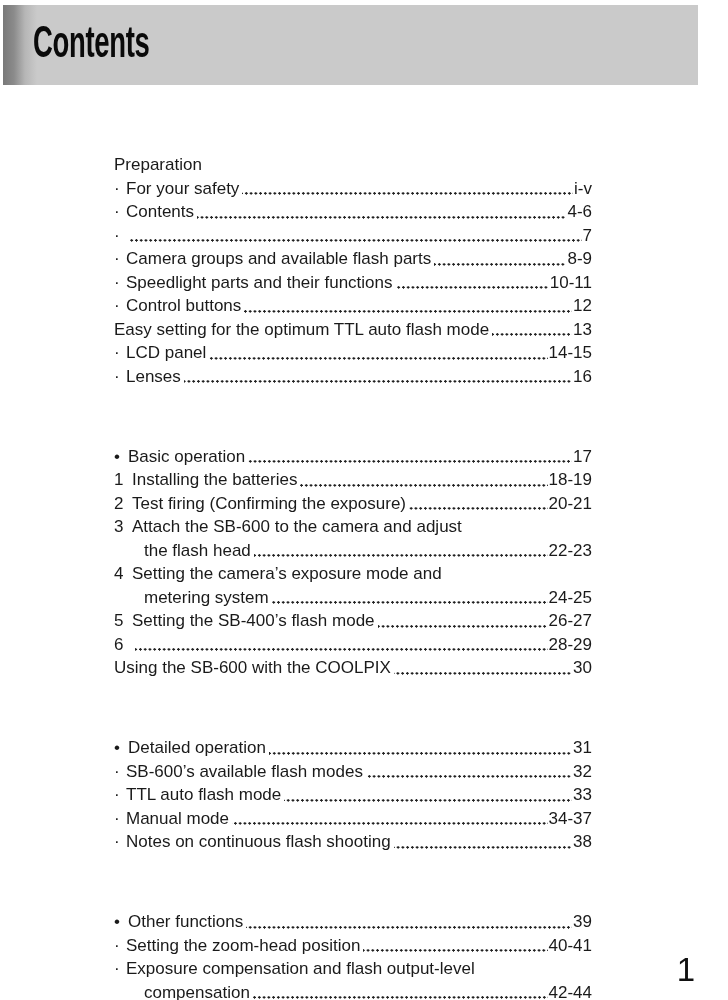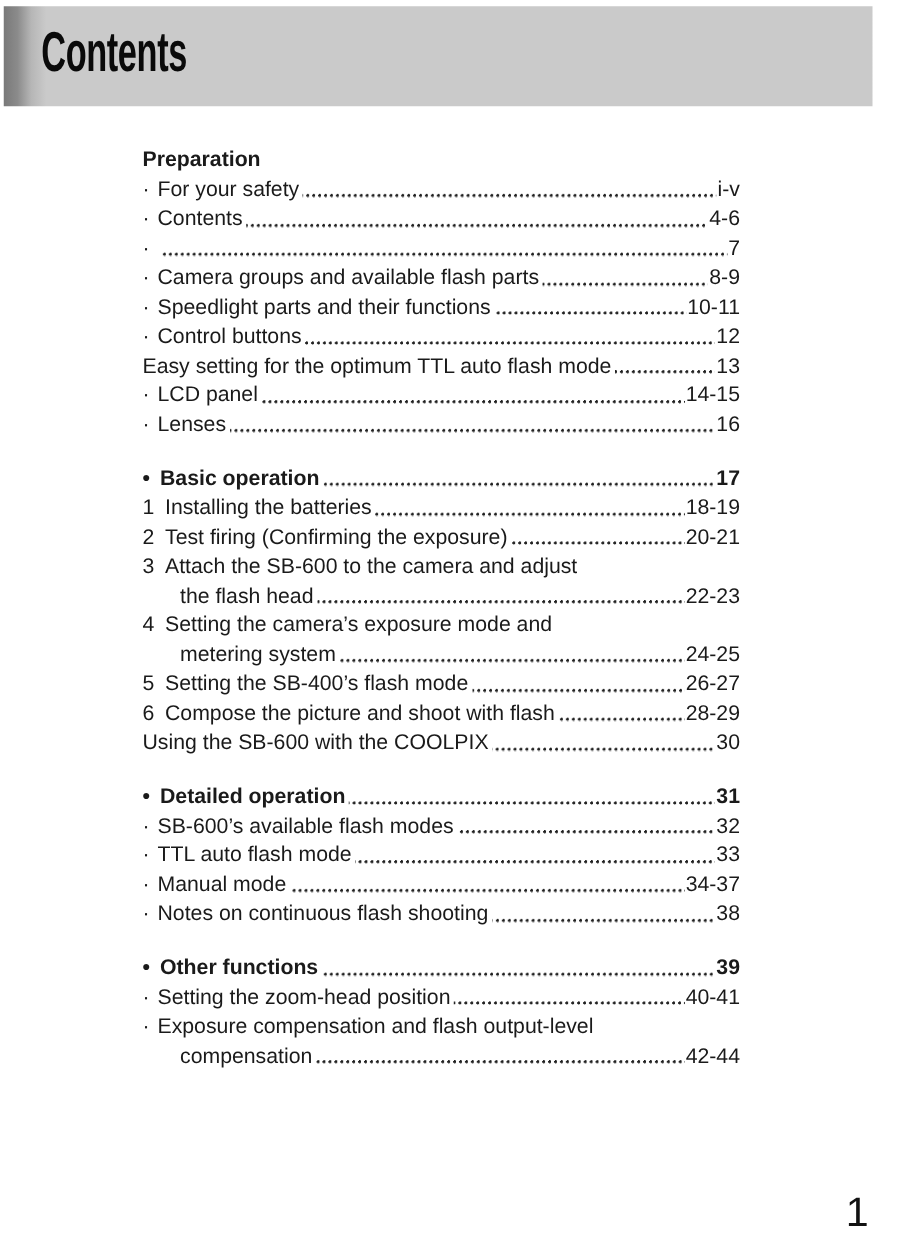--- a/index.html
+++ b/index.html
@@ -43,21 +43,21 @@
   }
   .row{
     display:flex;
     align-items:baseline;
     height:23.5px;
     font-size:17px;
     line-height:23.5px;
     white-space:nowrap;
   }
   .spacer{height:19.5px;}
-  .row.heading,.row.section{font-weight:bold;}
+  .row.heading,.row.section{font-weight:normal;margin-top:37px;}
   .prefix{flex:0 0 auto;}
   .row.dot .prefix{width:12px;}
   .row.num .prefix{width:18px;}
   .row.section .prefix{width:14px;}
   .row.cont{padding-left:30px;}
   .text{flex:0 0 auto;}
   .leader{
     flex:1 1 auto;
     min-width:10px;
     align-self:flex-end;
@@ -180,21 +180,20 @@
         <span class="page-ref">24-25</span>
       </div>
       <div class="row num">
         <span class="prefix">5</span>
         <span class="text">Setting the SB-400’s flash mode</span>
         <span class="leader"></span>
         <span class="page-ref">26-27</span>
       </div>
       <div class="row num">
         <span class="prefix">6</span>
-        <span class="text">Compose the picture and shoot with flash</span>
         <span class="leader"></span>
         <span class="page-ref">28-29</span>
       </div>
       <div class="row plain">
         <span class="text">Using the SB-600 with the COOLPIX</span>
         <span class="leader"></span>
         <span class="page-ref bold">30</span>
       </div>
       <div class="spacer"></div>
       <div class="row section">

